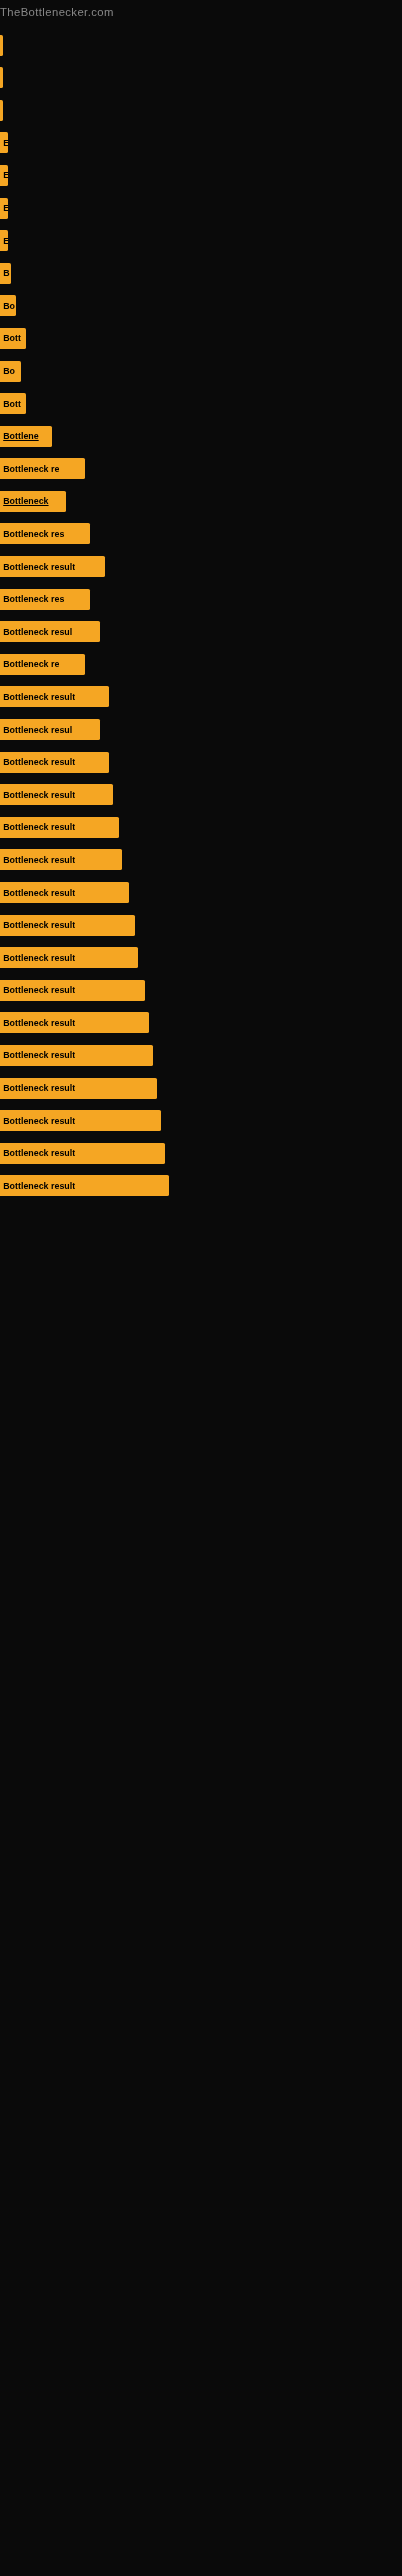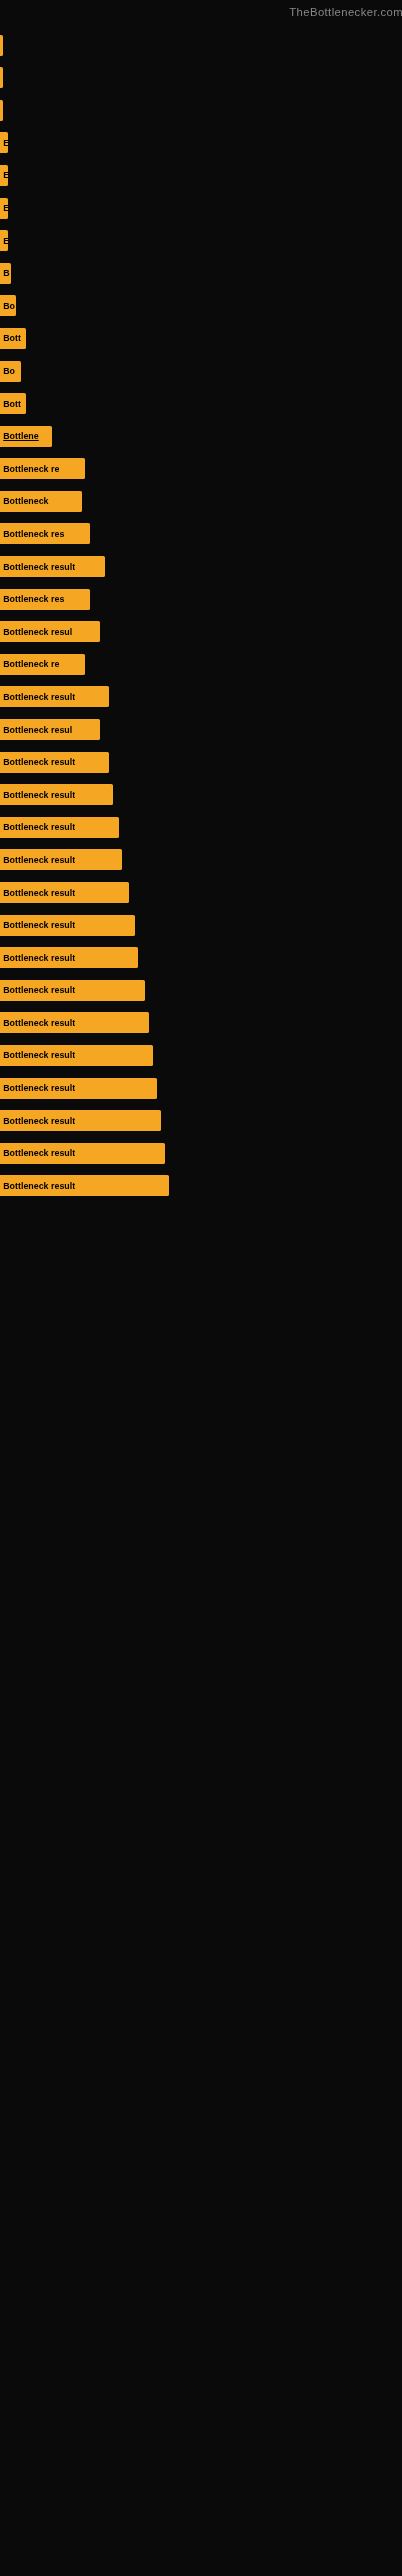--- a/index.html
+++ b/index.html
@@ -13,21 +13,21 @@
       width: 403px;
       min-height: 2576px;
       font-family: Arial, sans-serif;
       position: relative;
       overflow-x: hidden;
     }
 
     .site-title {
       color: #888;
       font-size: 11.3px;
-      text-align: right;
+      text-align: left;
       padding: 6.4px 0 3.2px 0;
       letter-spacing: 0.4px;
     }
 
     .bars-container {
       padding: 8px 0 0 0;
       display: flex;
       flex-direction: column;
       gap: 0;
     }
@@ -127,21 +127,21 @@
       <div class="bar" style="width: 52px; text-decoration: underline;">
         <span class="bar-label">Bottlene</span>
       </div>
     </div>
     <div class="bar-row">
       <div class="bar" style="width: 85px;">
         <span class="bar-label">Bottleneck re</span>
       </div>
     </div>
     <div class="bar-row">
-      <div class="bar" style="width: 82px;">
+      <div class="bar" style="width: 66px; text-decoration: underline;">
         <span class="bar-label">Bottleneck</span>
       </div>
     </div>
     <div class="bar-row">
       <div class="bar" style="width: 90px;">
         <span class="bar-label">Bottleneck res</span>
       </div>
     </div>
     <div class="bar-row">
       <div class="bar" style="width: 105px;">

